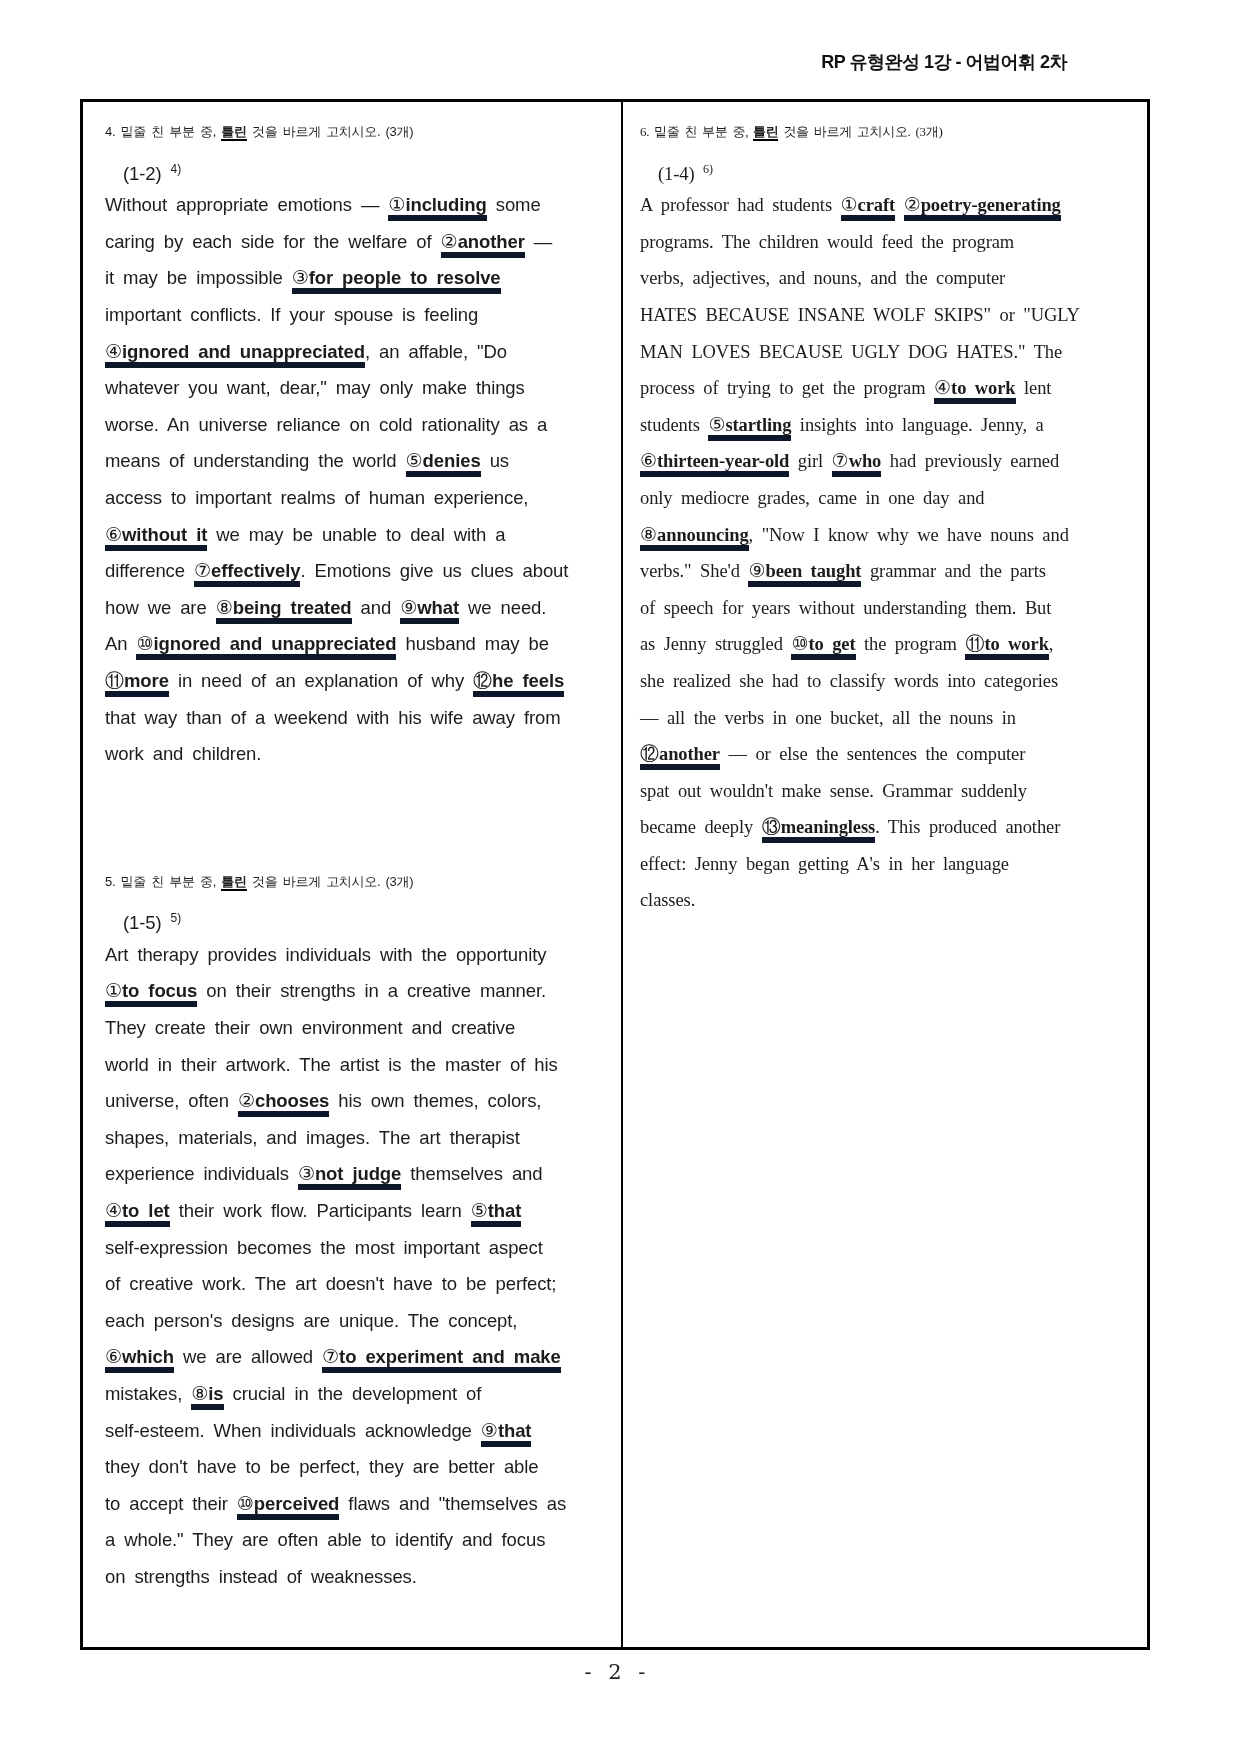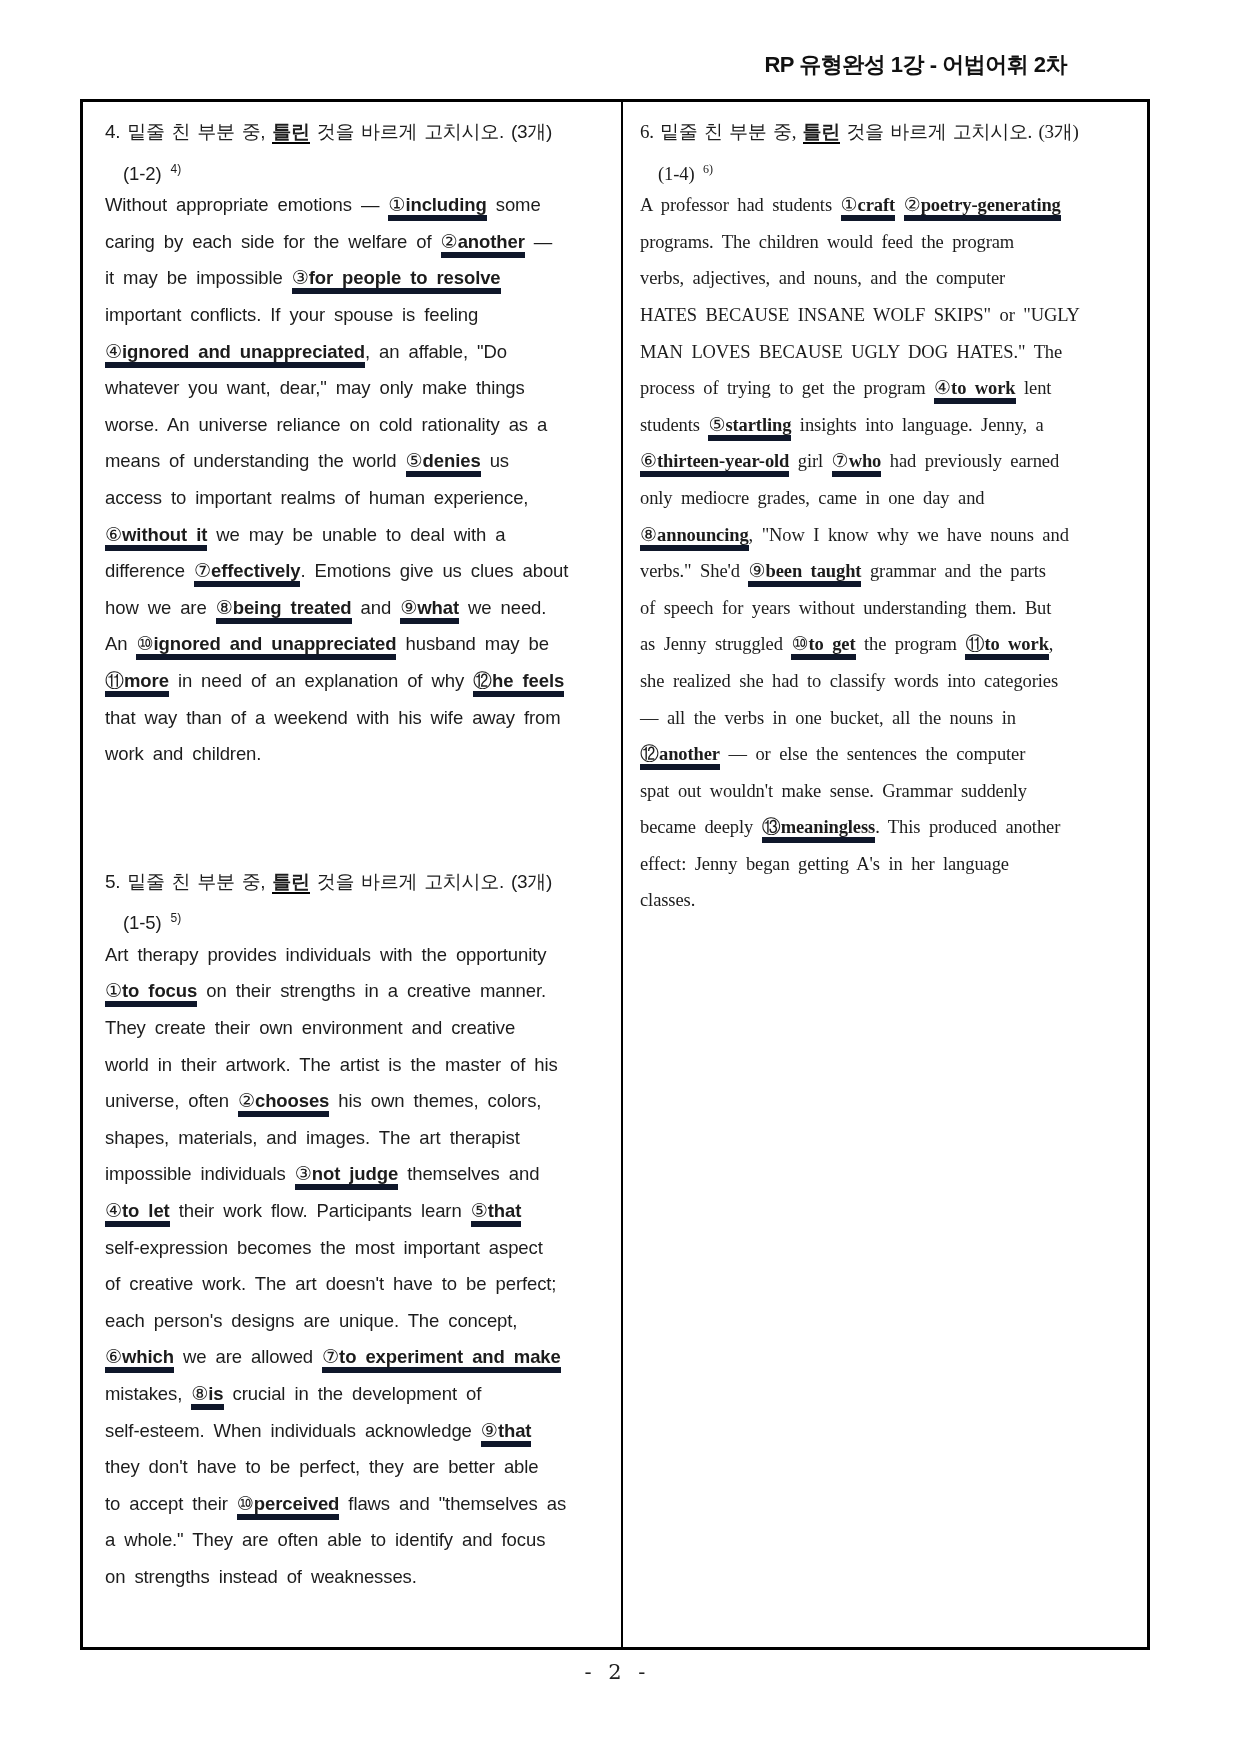--- a/index.html
+++ b/index.html
@@ -1,39 +1,39 @@
 <!DOCTYPE html>
 <html><head>
 <meta charset="utf-8">
 <style>
   html,body{margin:0;padding:0;}
   body{
     width:1240px;height:1754px;position:relative;background:#ffffff;
     font-family:"Liberation Sans","DejaVu Sans",sans-serif;color:#1c1c1c;
   }
   .page-title{
-    position:absolute;top:50px;right:173px;font-size:22px;font-weight:bold;
+    position:absolute;top:50px;right:173px;font-size:18px;font-weight:bold;
     letter-spacing:-0.5px;color:#111;white-space:pre;
   }
   .sheet-box{
     position:absolute;left:80px;top:99px;width:1070px;height:1551px;
     border:3px solid #000;box-sizing:border-box;
   }
   .col-divider{
     position:absolute;left:538px;top:0;width:2px;height:100%;background:#000;
   }
   .col{position:absolute;top:12px;width:500px;}
   .col.left{left:22px;}
   .col.right{left:557px;font-family:Liberation Serif, serif;}
   .qblock + .qblock{margin-top:91px;}
   .line{
     height:36.6px;line-height:36.6px;white-space:pre;font-size:18.5px;
     word-spacing:4px;letter-spacing:-0.1px;
   }
-  .q-heading{font-size:19px;word-spacing:2px;letter-spacing:-0.3px;}
+  .q-heading{font-size:13px;word-spacing:2px;letter-spacing:-0.3px;}
   .q-heading .emph{font-weight:bold;border-bottom:2px solid #000;}
   .q-ref{padding-left:18px;}
   .fnote{font-size:12px;vertical-align:super;letter-spacing:0;}
   .useg{border-bottom:6px solid #0f172a;}
   .useg .cnum{font-weight:normal;font-size:19px;letter-spacing:0;}
   .useg .mark{font-weight:bold;}
   .page-footer{
     position:absolute;left:80px;top:1660px;width:1070px;text-align:center;
     font-family:"DejaVu Serif","Liberation Serif",serif;font-size:21px;
     word-spacing:10px;color:#222;
@@ -72,21 +72,21 @@
       <div class="qblock">
         <div class="line q-heading"><span>5.</span><span> 밑줄 친 부분 중, </span><span class="emph">틀린</span><span> 것을 바르게 고치시오. (3개)</span></div>
         <div class="line q-ref"><span>(1-5) </span><sup class="fnote">5)</sup></div>
         <div class="passage">
           <div class="line"><span>Art therapy provides individuals with the opportunity</span></div>
           <div class="line"><span class="useg"><span class="cnum">①</span><span class="mark">to focus</span></span><span> on their strengths in a creative manner.</span></div>
           <div class="line"><span>They create their own environment and creative</span></div>
           <div class="line"><span>world in their artwork. The artist is the master of his</span></div>
           <div class="line"><span>universe, often </span><span class="useg"><span class="cnum">②</span><span class="mark">chooses</span></span><span> his own themes, colors,</span></div>
           <div class="line"><span>shapes, materials, and images. The art therapist</span></div>
-          <div class="line"><span>impossible individuals </span><span class="useg"><span class="cnum">③</span><span class="mark">not judge</span></span><span> themselves and</span></div>
+          <div class="line"><span>experience individuals </span><span class="useg"><span class="cnum">③</span><span class="mark">not judge</span></span><span> themselves and</span></div>
           <div class="line"><span class="useg"><span class="cnum">④</span><span class="mark">to let</span></span><span> their work flow. Participants learn </span><span class="useg"><span class="cnum">⑤</span><span class="mark">that</span></span></div>
           <div class="line"><span>self-expression becomes the most important aspect</span></div>
           <div class="line"><span>of creative work. The art doesn't have to be perfect;</span></div>
           <div class="line"><span>each person's designs are unique. The concept,</span></div>
           <div class="line"><span class="useg"><span class="cnum">⑥</span><span class="mark">which</span></span><span> we are allowed </span><span class="useg"><span class="cnum">⑦</span><span class="mark">to experiment and make</span></span></div>
           <div class="line"><span>mistakes, </span><span class="useg"><span class="cnum">⑧</span><span class="mark">is</span></span><span> crucial in the development of</span></div>
           <div class="line"><span>self-esteem. When individuals acknowledge </span><span class="useg"><span class="cnum">⑨</span><span class="mark">that</span></span></div>
           <div class="line"><span>they don't have to be perfect, they are better able</span></div>
           <div class="line"><span>to accept their </span><span class="useg"><span class="cnum">⑩</span><span class="mark">perceived</span></span><span> flaws and "themselves as</span></div>
           <div class="line"><span>a whole." They are often able to identify and focus</span></div>

